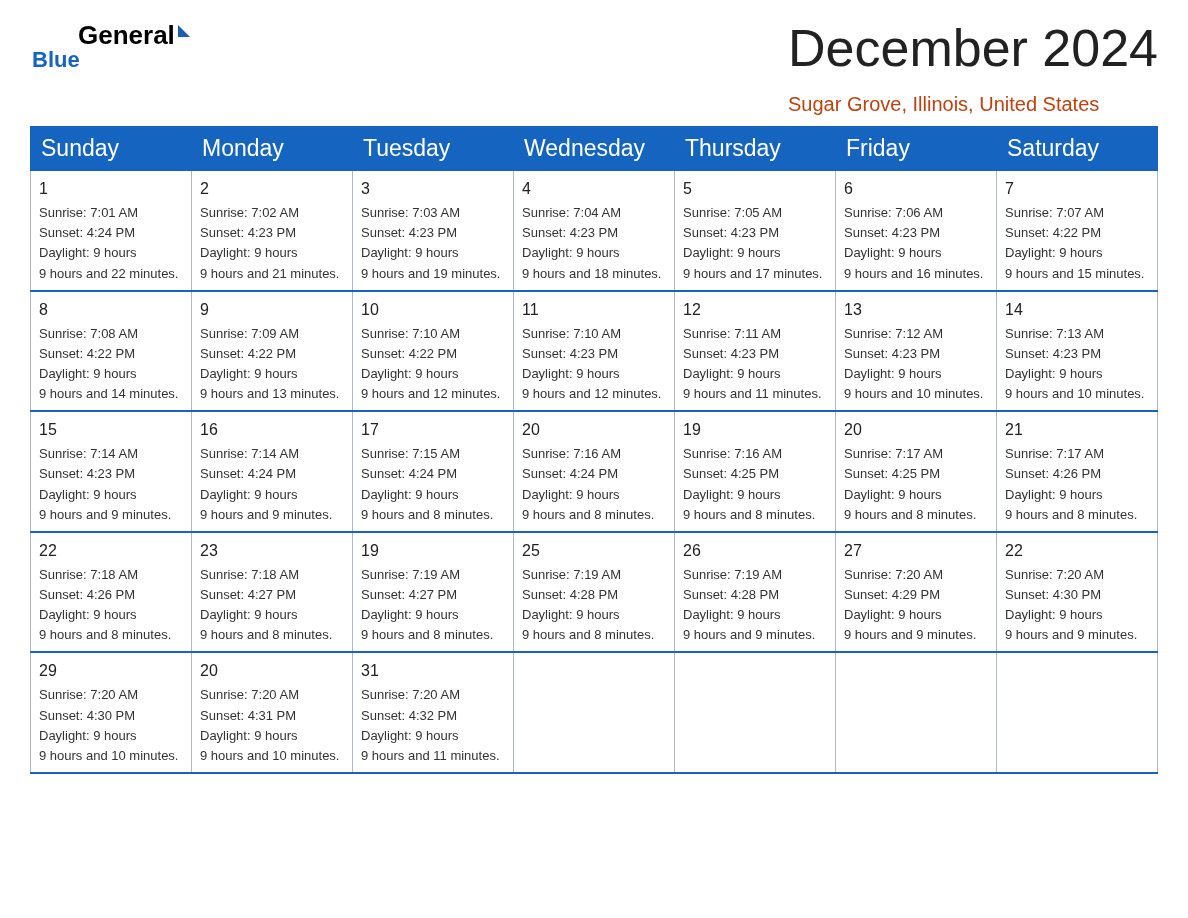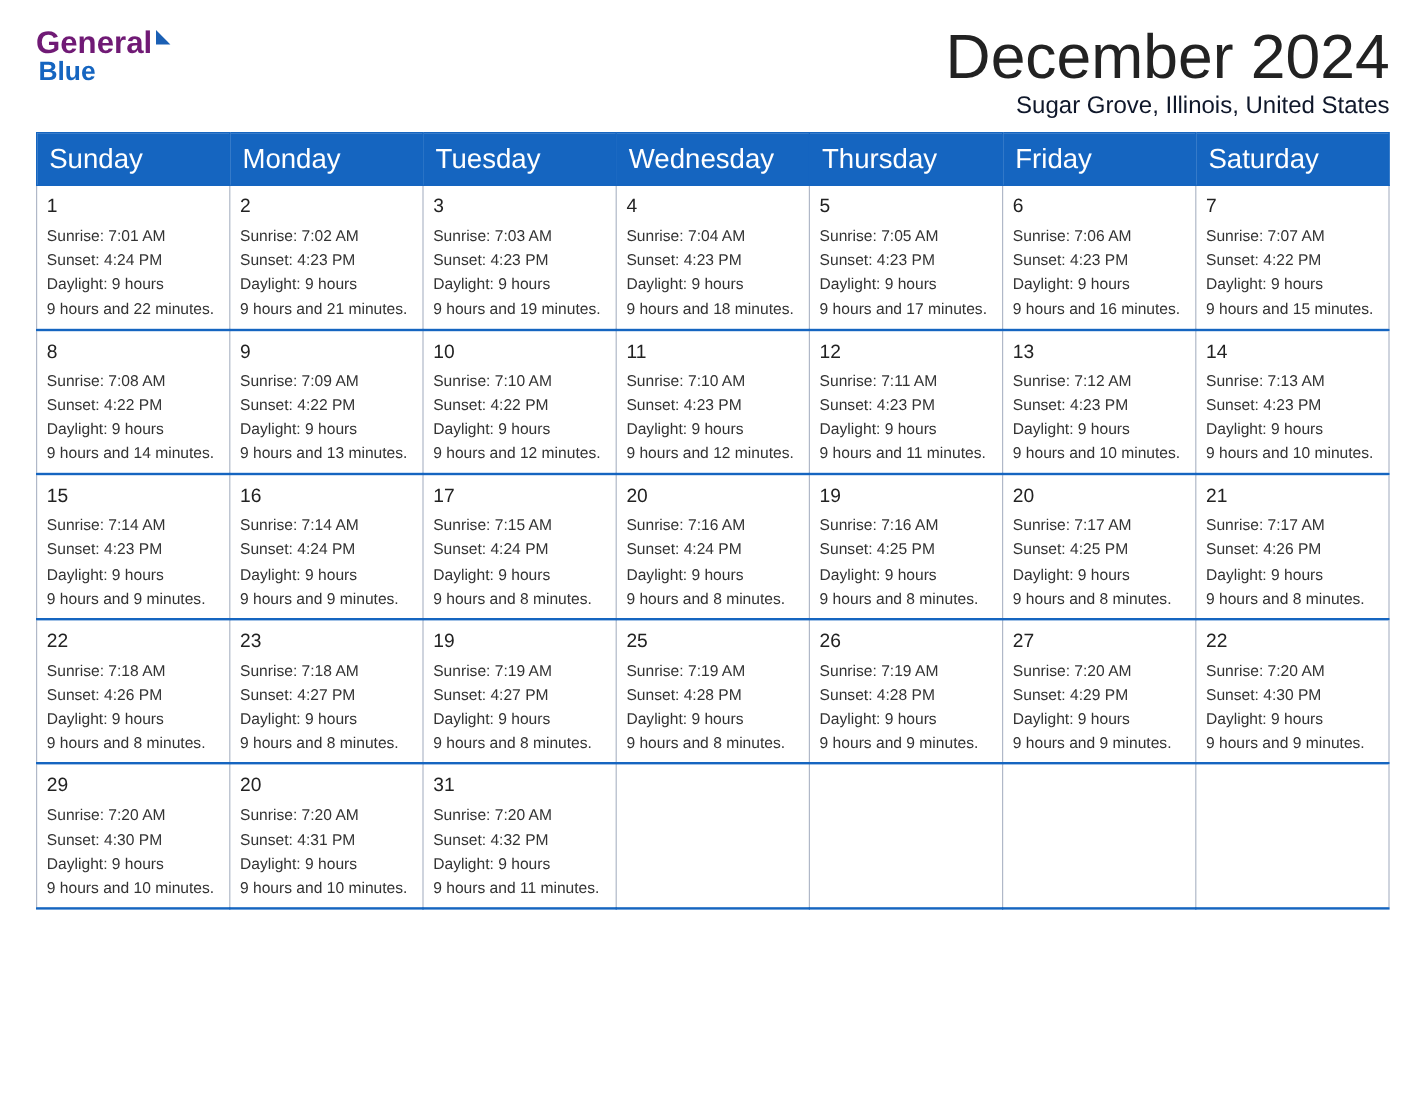--- a/index.html
+++ b/index.html
@@ -21,42 +21,42 @@
       flex-direction: column;
       align-items: flex-start;
     }
     .logo-text {
       display: flex;
       align-items: center;
       font-size: 26px;
       font-weight: bold;
       color: #333;
     }
-    .logo-general { color: #701a75; }
+    .logo-general { color: #000000; margin-left: 48px; }
     .logo-underline {
       font-size: 22px;
       font-weight: bold;
       color: #1565c0;
       margin-top: -4px;
       margin-left: 2px;
       text-align: center;
     }
     .title-block {
-      text-align: right;
+      text-align: left;
     }
     .month-title {
       font-size: 52px;
       font-weight: normal;
       color: #222;
       line-height: 1.1;
     }
     .location {
       font-size: 20px;
-      color: #0f172a;
-      margin-top: 0;
+      color: #c2410c;
+      margin-top: 16px;
     }
     table {
       width: 100%;
       border-collapse: collapse;
       margin-top: 10px;
     }
     thead tr th {
       background: #1565c0;
       color: #fff;
       font-size: 23px;

